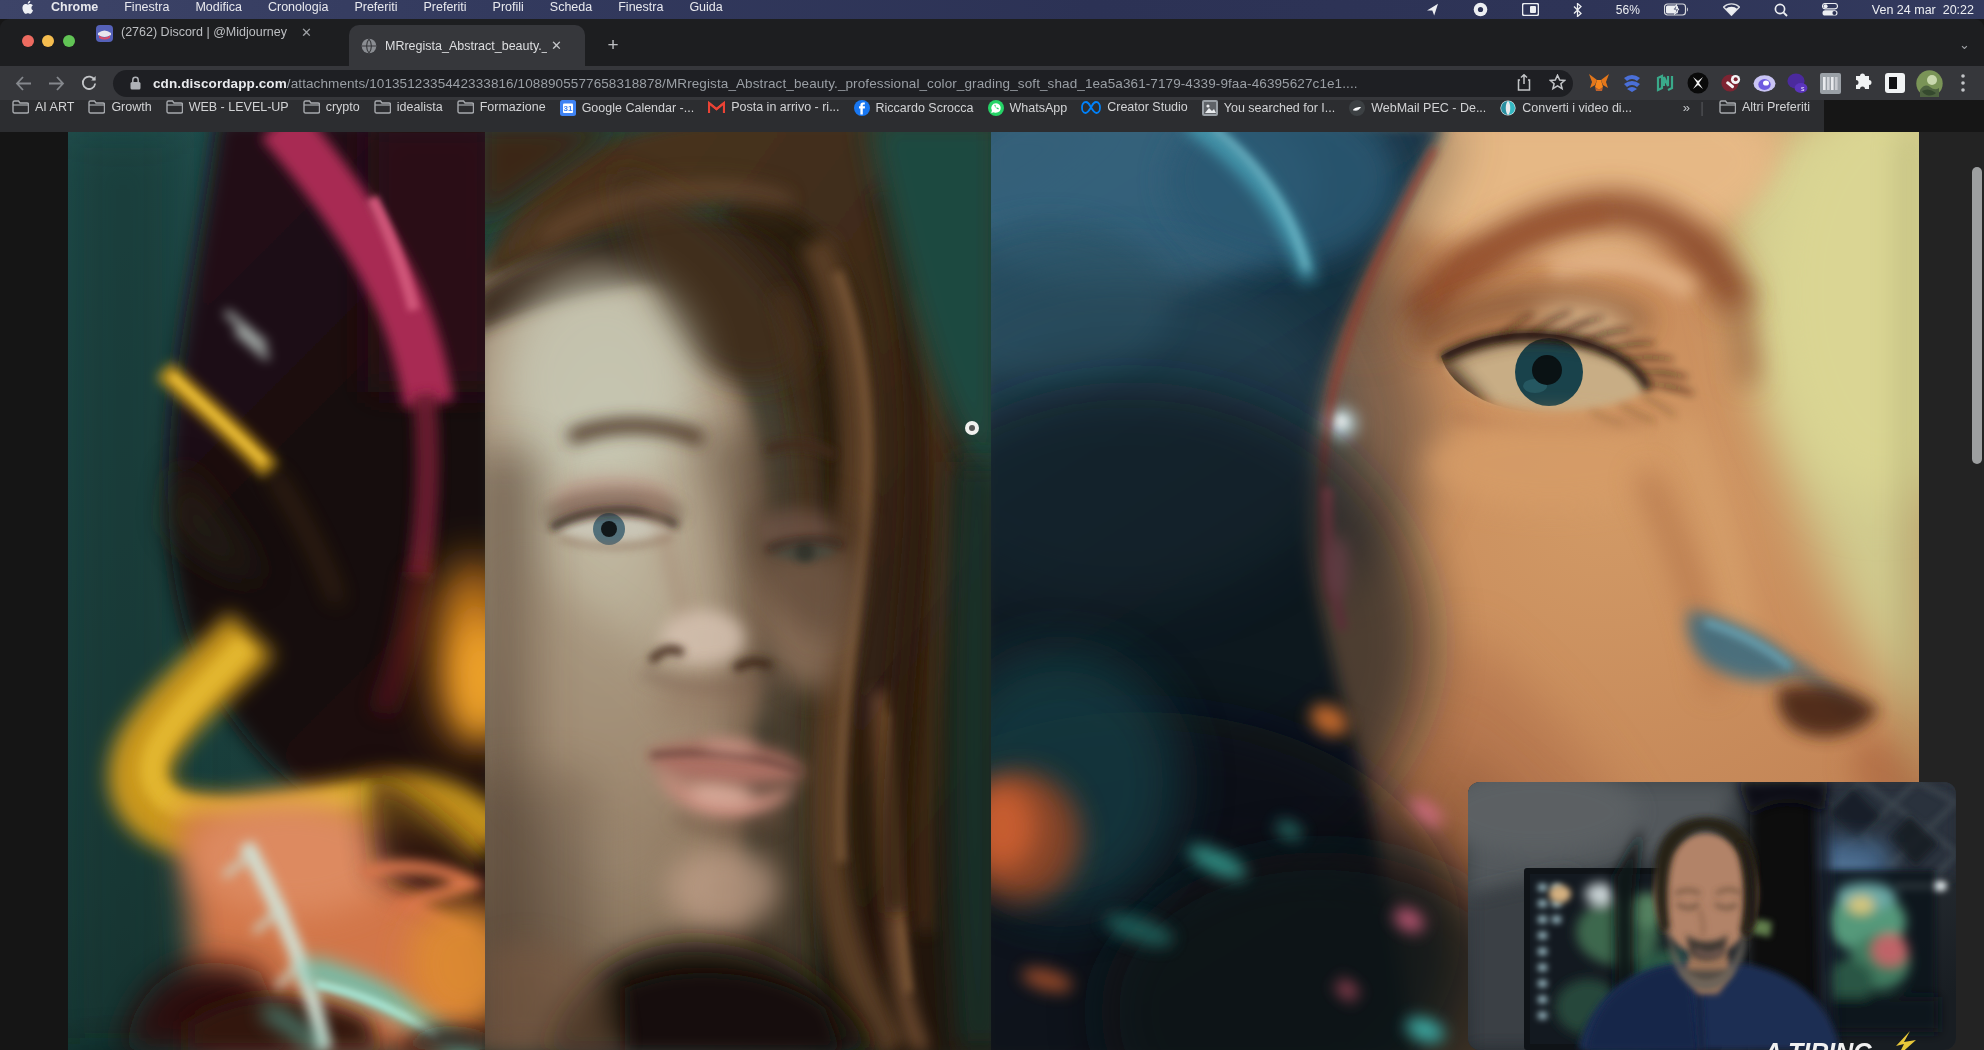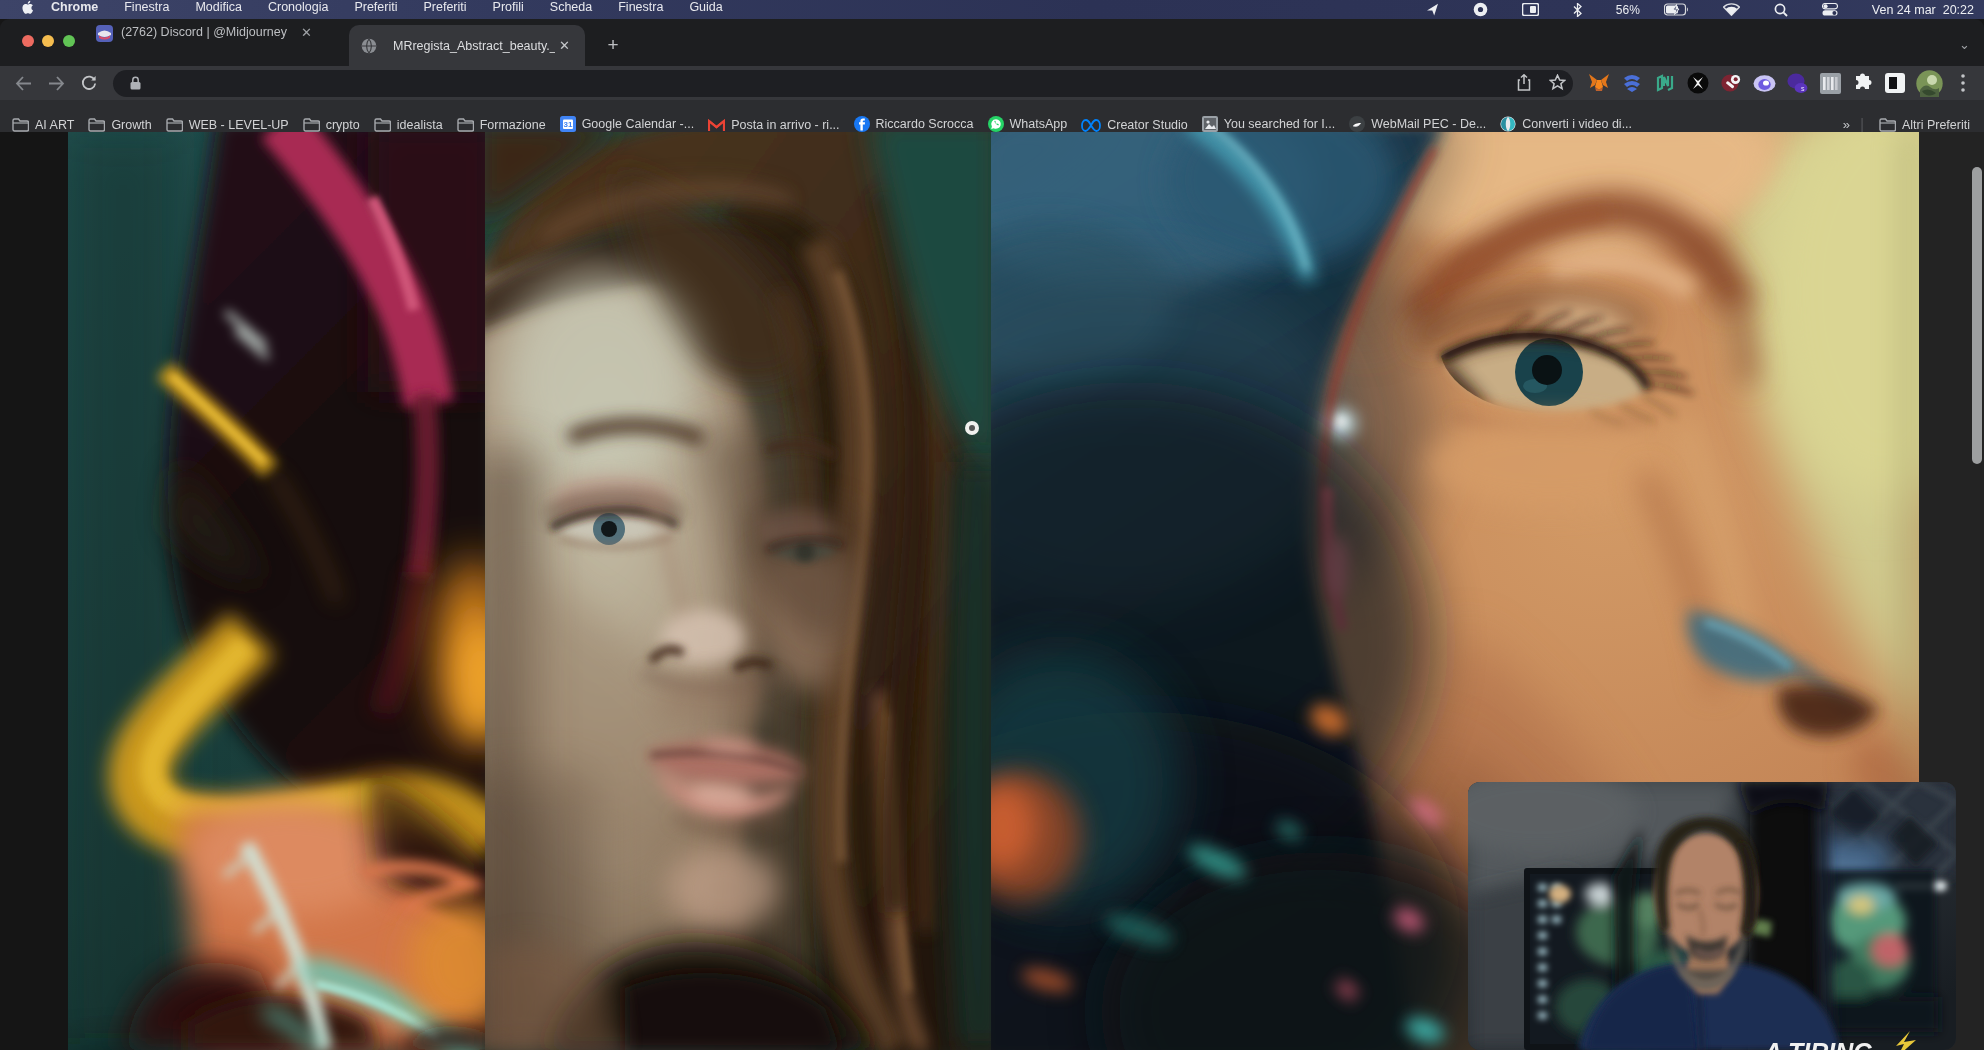--- a/index.html
+++ b/index.html
@@ -13,21 +13,21 @@
 #tabbar{position:absolute;left:0;top:19px;width:1984px;height:47px;background:#1d1e20;border-radius:9px 9px 0 0}
 .tl{position:absolute;top:16px;width:12px;height:12px;border-radius:50%}
 .tab-inactive{position:absolute;left:96px;top:6px;width:250px;height:41px;color:#bdbfc2;font-size:12.5px;display:flex;}
 .tab-active{position:absolute;left:349px;top:6px;width:236px;height:41px;background:#36373b;border-radius:10px 10px 0 0;color:#dddee0;font-size:12.5px;display:flex;align-items:center}
 
 #toolbar{position:absolute;left:0;top:66px;width:1984px;height:34px;background:#36373b}
 #omnibox{position:absolute;left:113px;top:3.5px;width:1460px;height:27px;border-radius:13.5px;background:#1e1f23;display:flex;align-items:center;overflow:hidden}
 #omnibox .url{font-size:13.5px;white-space:nowrap;color:#9a9fa5;letter-spacing:.1px}
 #omnibox .url b{color:#e9eaed;font-weight:bold}
 
-#bookmarks{position:absolute;left:0;top:100px;width:1984px;height:32px;background:#2c2d30;display:flex;align-items:flex-end;color:#d2d3d5;font-size:12.5px}
+#bookmarks{position:absolute;left:0;top:100px;width:1824px;height:32px;background:#2c2d30;display:flex;align-items:flex-start;color:#d2d3d5;font-size:12.5px}
 .bk{display:flex;align-items:center;gap:6px;margin-left:14px;white-space:nowrap}
 
 #content{position:absolute;left:0;top:132px;width:1984px;height:918px;background:#151515}
 #rightstrip{position:absolute;left:1919px;top:132px;width:65px;height:918px;background:#232323}
 #scrollthumb{position:absolute;left:1972px;top:167px;width:10px;height:297px;border-radius:5px;background:#9d9fa0}
 .panel{position:absolute;top:132px;height:918px;overflow:hidden}
 #webcam{position:absolute;left:1468px;top:782px;width:488px;height:268px;border-radius:12px;overflow:hidden;background:#262b30}
 </style></head>
 <body>
 <div id="stage">
@@ -97,21 +97,21 @@
           <path d="M3 10.5 Q8.5 14.5 14 10.5 L14 13 Q8.5 16 3 13z" fill="#d84d6a"></path>
         </svg>
     <span style="margin-left:8px;overflow:hidden;text-overflow:clip;white-space:nowrap;width:178px">(2762) Discord | @Midjourney</span>
     <span style="color:#9fa2a6;font-size:13px;margin-left:2px">✕</span>
   </div>
   <div class="tab-active">
     <svg width="16" height="16" viewBox="0 0 16 16" style="margin-left:12px;flex:none">
           <circle cx="8" cy="8" r="7.3" fill="#8a8d92"></circle>
           <path d="M1 8h14M8 1c-3.2 3.8-3.2 10.2 0 14 3.2-3.8 3.2-10.2 0-14z" stroke="#36373b" stroke-width="1.1" fill="none"></path>
         </svg>
-    <span style="margin-left:16px;overflow:hidden;white-space:nowrap;width:162px">MRregista_Abstract_beauty._</span>
+    <span style="margin-left:8px;overflow:hidden;white-space:nowrap;width:162px">MRregista_Abstract_beauty._</span>
     <span style="color:#c7c9cc;font-size:13px;margin-left:4px">✕</span>
   </div>
   <div style="position:absolute;left:604px;top:17px;width:18px;height:18px;color:#bdbfc2;font-size:19px;line-height:17px;text-align:center">+</div>
   <div style="position:absolute;right:14px;top:18px;color:#9fa2a6;font-size:13px">⌄</div>
 </div>
 
 <div id="toolbar">
   <svg width="17" height="15" viewBox="0 0 17 15" style="position:absolute;left:15px;top:10px">
         <path d="M8 1 2 7.5 8 14M2.5 7.5H16" stroke="#85888d" stroke-width="1.8" fill="none"></path>
       </svg>
@@ -120,20 +120,21 @@
       </svg>
   <svg width="16" height="16" viewBox="0 0 16 16" style="position:absolute;left:81px;top:9px">
         <path d="M13.6 5A6.2 6.2 0 1 0 14.2 8.5" stroke="#c3c5c8" stroke-width="1.8" fill="none"></path>
         <path d="M14.6 1v4.4h-4.4z" fill="#c3c5c8"></path>
       </svg>
   <div id="omnibox">
     <svg width="11" height="14" viewBox="0 0 11 14" style="margin-left:17px;flex:none">
           <rect x="0.5" y="6" width="10" height="7.4" rx="1.5" fill="#aeb1b6"></rect>
           <path d="M2.8 6V4a2.7 2.7 0 0 1 5.4 0v2" stroke="#aeb1b6" stroke-width="1.5" fill="none"></path>
         </svg>
+    <span class="url" style="margin-left:12px"><b>cdn.discordapp.com</b>/attachments/1013512335442333816/1088905577658318878/MRregista_Abstract_beauty._professional_color_grading_soft_shad_1ea5a361-7179-4339-9faa-46395627c1e1....</span>
   </div>
   <svg width="14" height="17" viewBox="0 0 14 17" style="position:absolute;left:1517px;top:8px">
         <path d="M7 1v9M4 3.5 7 .8l3 2.7" stroke="#c3c5c8" stroke-width="1.5" fill="none"></path>
         <path d="M3 6H1.5v10h11V6H11" stroke="#c3c5c8" stroke-width="1.5" fill="none"></path>
       </svg>
   <svg width="17" height="17" viewBox="0 0 17 17" style="position:absolute;left:1549px;top:8px">
         <path d="M8.5 1.2 10.7 6l5 .4-3.8 3.3 1.2 5-4.6-2.8-4.6 2.8 1.2-5L1.3 6.4l5-.4z" fill="none" stroke="#c3c5c8" stroke-width="1.5"></path>
       </svg>
 
   <svg width="22" height="20" viewBox="0 0 22 20" style="position:absolute;left:1588px;top:72px;top:7px">

